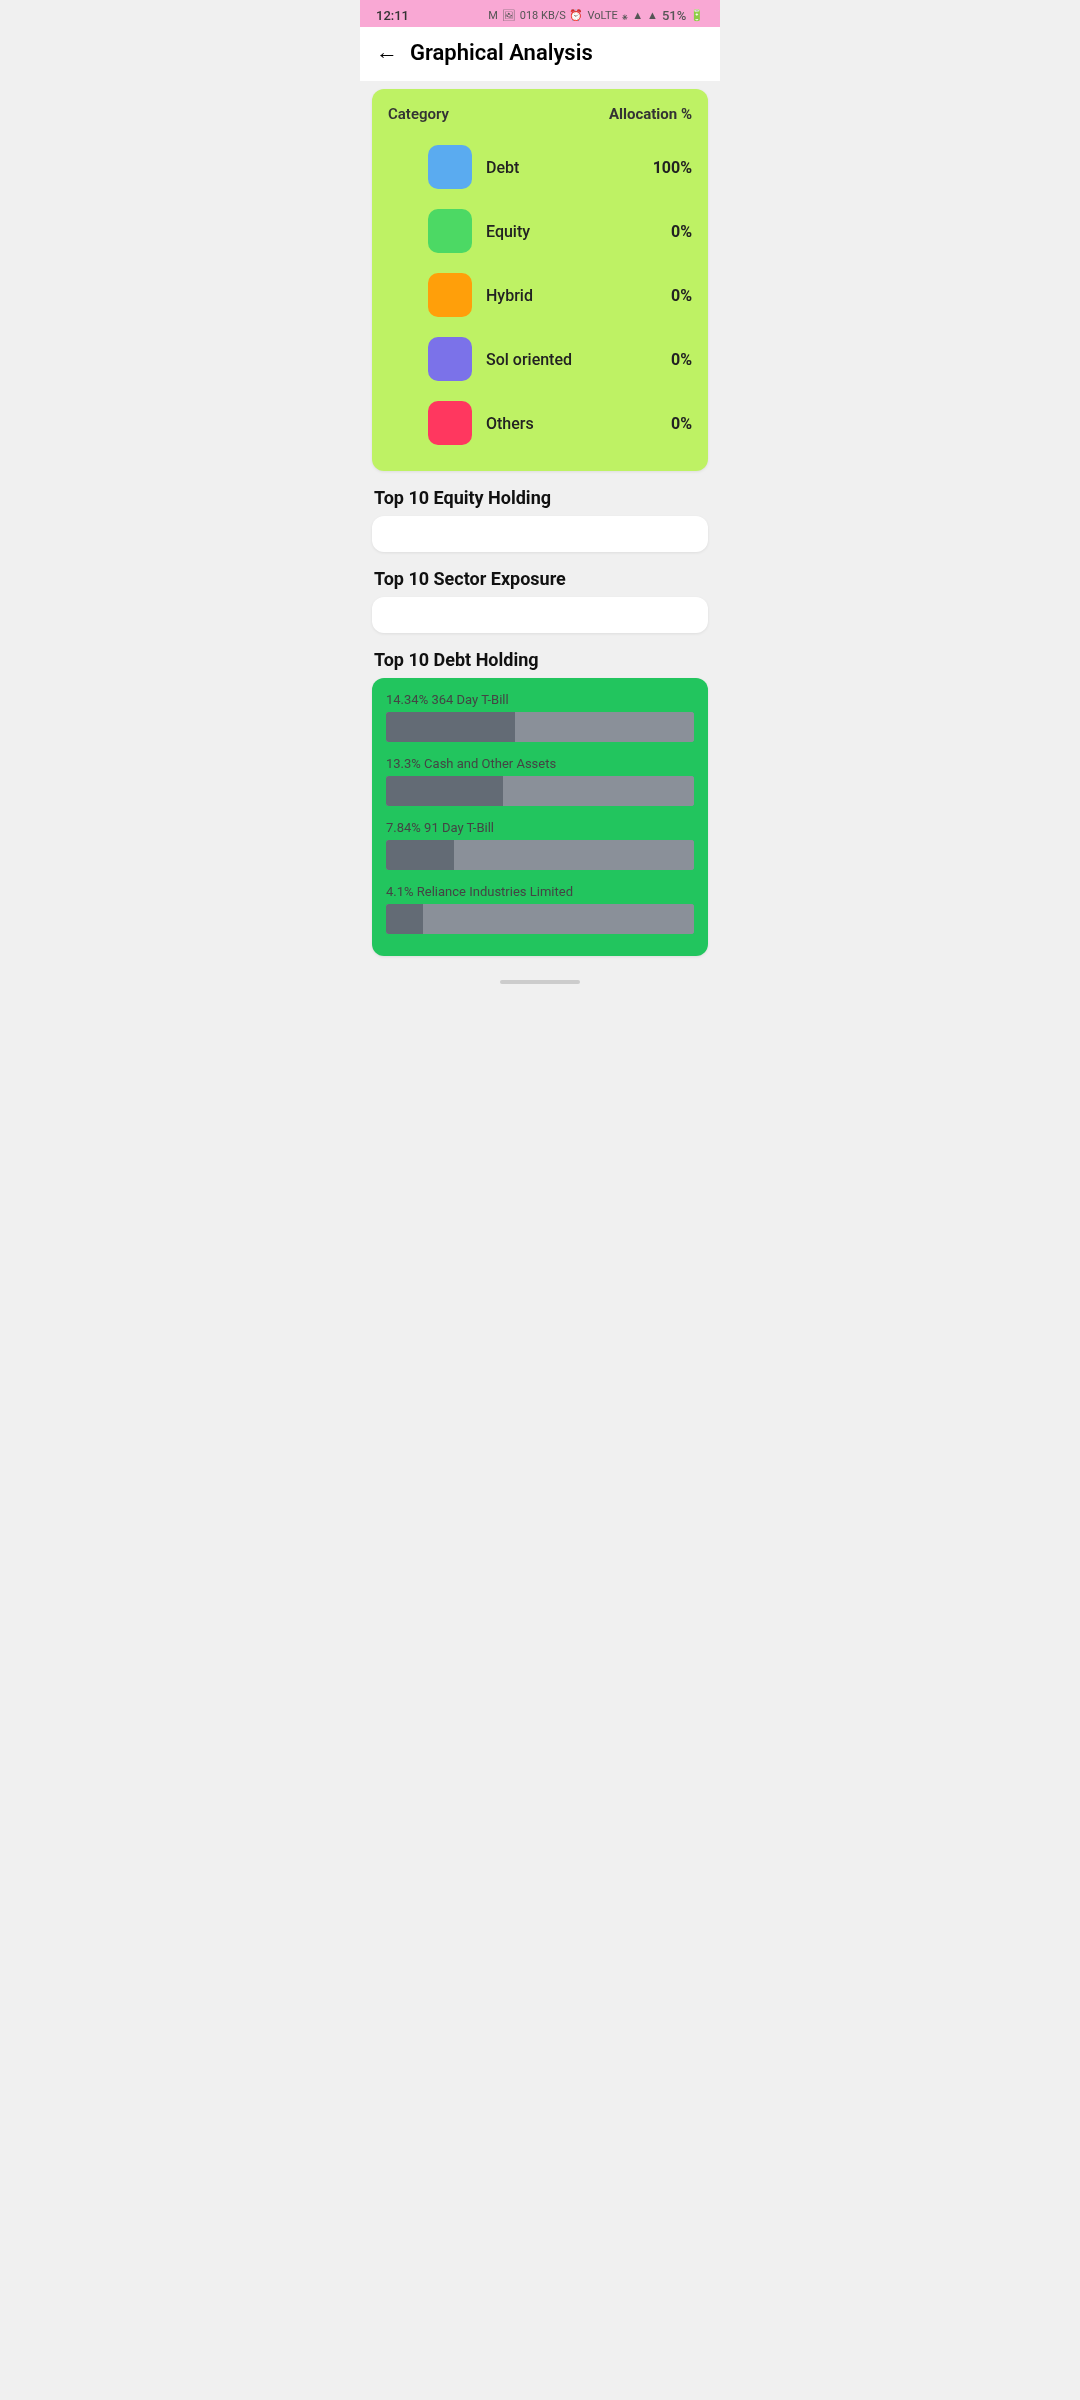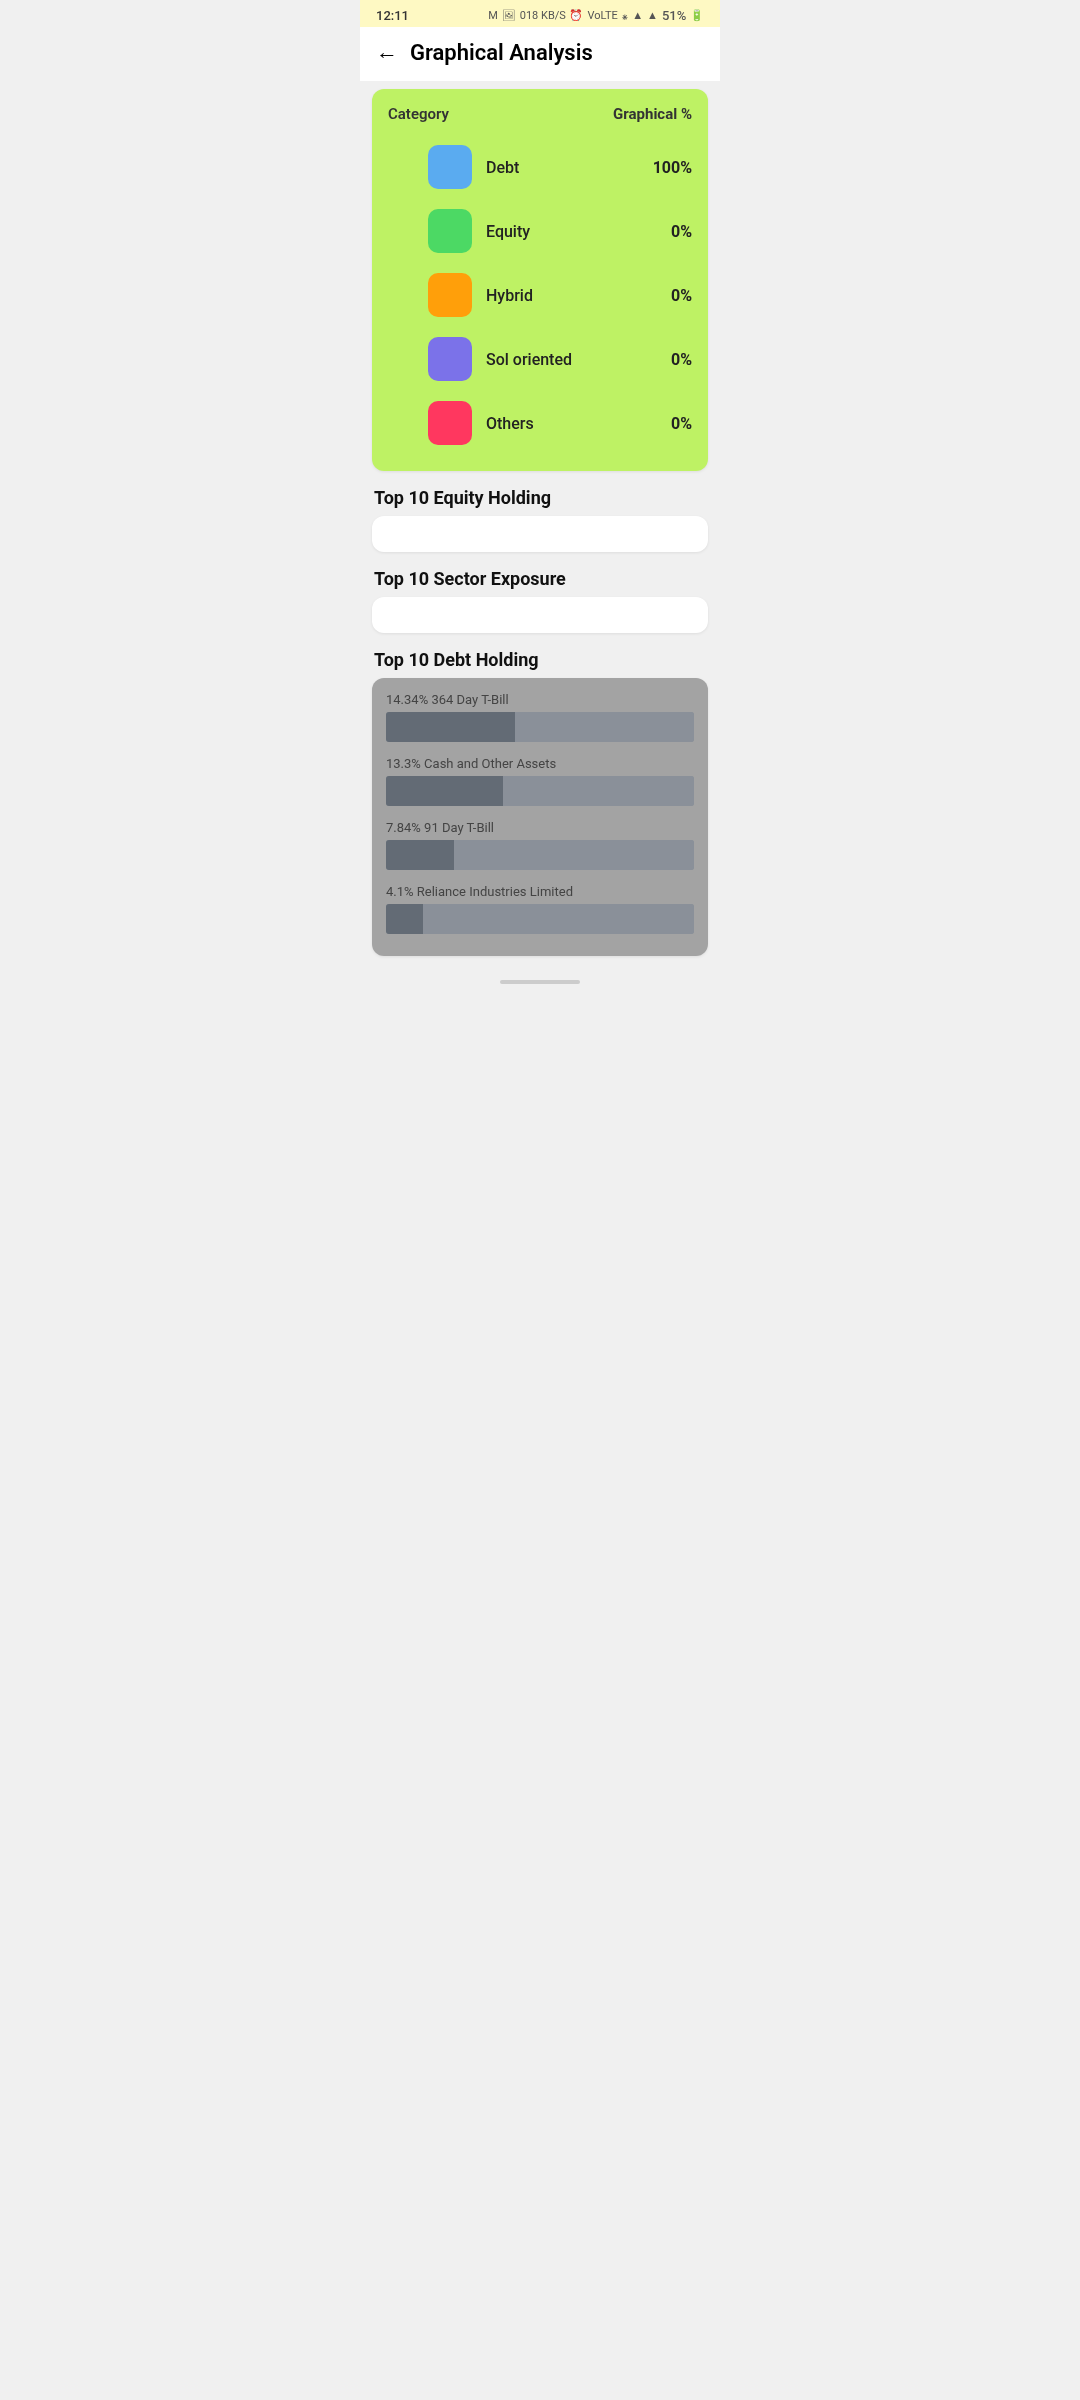--- a/index.html
+++ b/index.html
@@ -7,21 +7,21 @@
     body {
       font-family: -apple-system, BlinkMacSystemFont, 'Segoe UI', Roboto, sans-serif;
       background: #f0f0f0;
       width: 360px;
       margin: 0 auto;
       min-height: 800px;
     }
 
     
     .status-bar {
-      background: #fef9c3;
+      background: #f9a8d4;
       display: flex;
       justify-content: space-between;
       align-items: center;
       padding: 8px 16px 4px;
       font-size: 12px;
       color: #333;
     }
     .status-time { font-weight: 500; font-size: 13px; }
     .status-icons { display: flex; align-items: center; gap: 4px; font-size: 11px; color: #555; }
 
@@ -116,21 +116,21 @@
     .empty-card {
       background: white;
       border-radius: 12px;
       height: 36px;
       margin-bottom: 16px;
       box-shadow: 0 1px 3px rgba(0,0,0,0.08);
     }
 
     
     .debt-card {
-      background: #a3a3a3;
+      background: #22c55e;
       border-radius: 12px;
       padding: 14px 14px 8px;
       margin-bottom: 16px;
       box-shadow: 0 1px 3px rgba(0,0,0,0.08);
     }
     .debt-item {
       margin-bottom: 14px;
     }
     .debt-label {
       font-size: 13px;
@@ -189,21 +189,21 @@
 <div class="header">
   <span class="back-arrow">←</span>
   <span class="page-title">Graphical Analysis</span>
 </div>
 
 <div class="content">
 
   <div class="card">
     <div class="card-header">
       <span class="card-header-label">Category</span>
-      <span class="card-header-value">Graphical %</span>
+      <span class="card-header-value">Allocation %</span>
     </div>
 
     <div class="category-row">
       <div class="category-left">
         <div class="color-box" style="background:#5aabf0;"></div>
         <span class="category-name">Debt</span>
       </div>
       <span class="category-pct">100%</span>
     </div>
 

